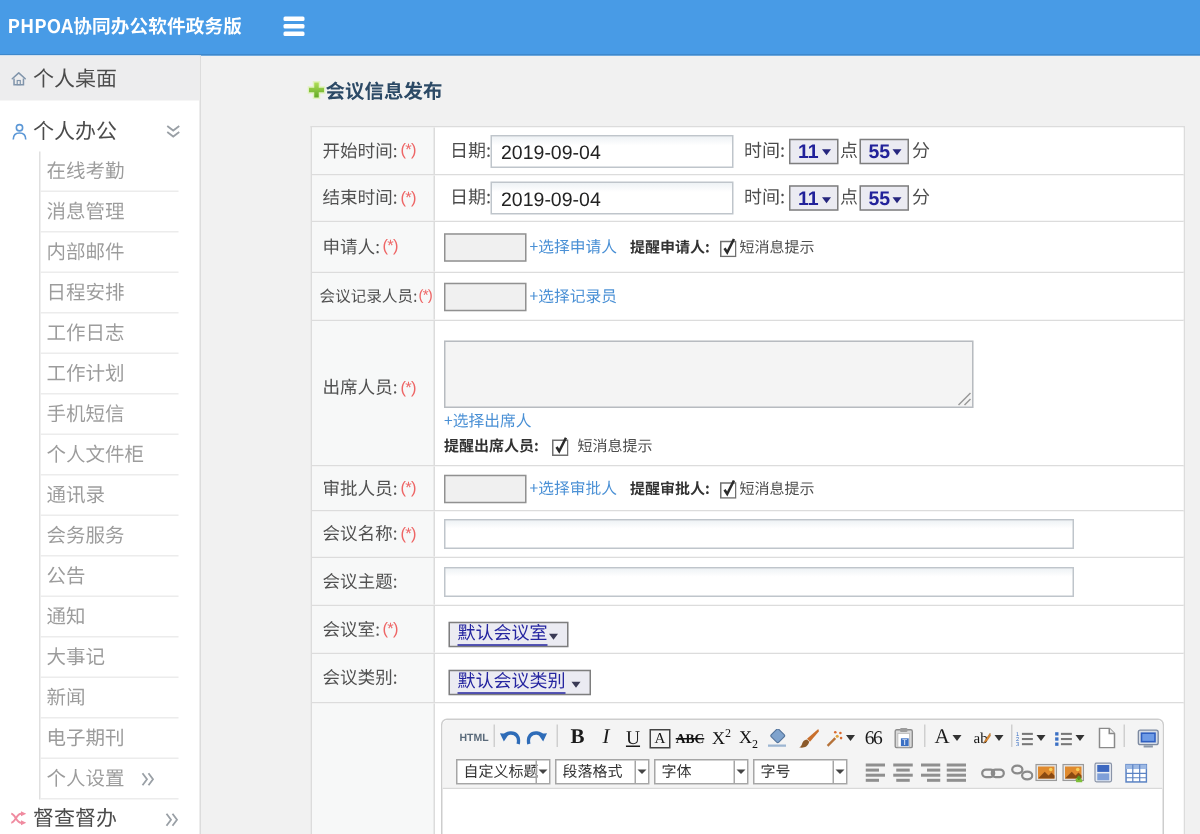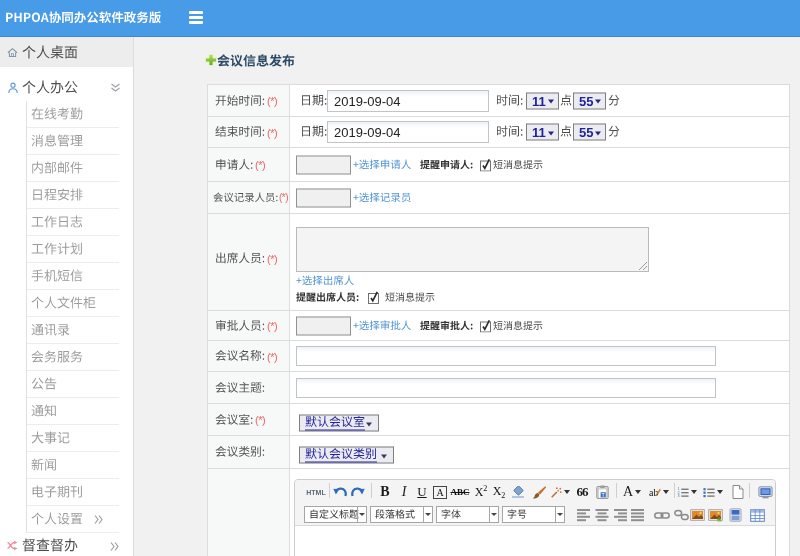--- a/index.html
+++ b/index.html
@@ -558,21 +558,21 @@
               <svg width="14" height="13" viewBox="0 0 14 13">
                 <path d="M2 12 L8 6" stroke="#b57239" stroke-width="1.8"></path>
                 <circle cx="9.5" cy="4.5" r="1.2" fill="#e2a13c"></circle>
                 <circle cx="12" cy="2" r="1" fill="#d86a2f"></circle>
                 <circle cx="12.5" cy="6" r="1" fill="#d86a2f"></circle>
                 <circle cx="8" cy="1.5" r="1" fill="#d86a2f"></circle>
               </svg>
               <i style="width:0;height:0;border-left:3.5px solid transparent;border-right:3.5px solid transparent;border-top:4px solid #333;display:inline-block;margin-left:2px"></i>
             </div>
             <div class="tbi" style="left:277px;top:3px;width:20px;height:18px">
-              <span style="font-family:'Liberation Serif',serif;font-weight:bold;font-size:13px;color:#1a1a1a;letter-spacing:-1px">66</span>
+              <span style="font-family:'Liberation Serif',serif;font-weight:normal;font-size:13px;color:#1a1a1a;letter-spacing:-1px">66</span>
             </div>
             <div class="tbi" style="left:297px;top:3px;width:20px;height:18px">
               <svg width="13" height="14" viewBox="0 0 13 14">
                 <rect x="0.8" y="1.5" width="11.4" height="12" rx="1" fill="#d9d9d9" stroke="#8c8c8c" stroke-width="0.9"></rect>
                 <rect x="4" y="0.4" width="5" height="2.6" rx="0.9" fill="#9c9c9c"></rect>
                 <rect x="2.6" y="4" width="7.8" height="9" fill="#fff" stroke="#b5b5b5" stroke-width="0.5"></rect>
                 <rect x="4.6" y="7.2" width="5.2" height="5.2" fill="#3b70c4"></rect>
                 <text x="7.2" y="11.7" font-size="5.4" fill="#fff" text-anchor="middle" font-family="Liberation Sans">T</text>
               </svg>
             </div>

